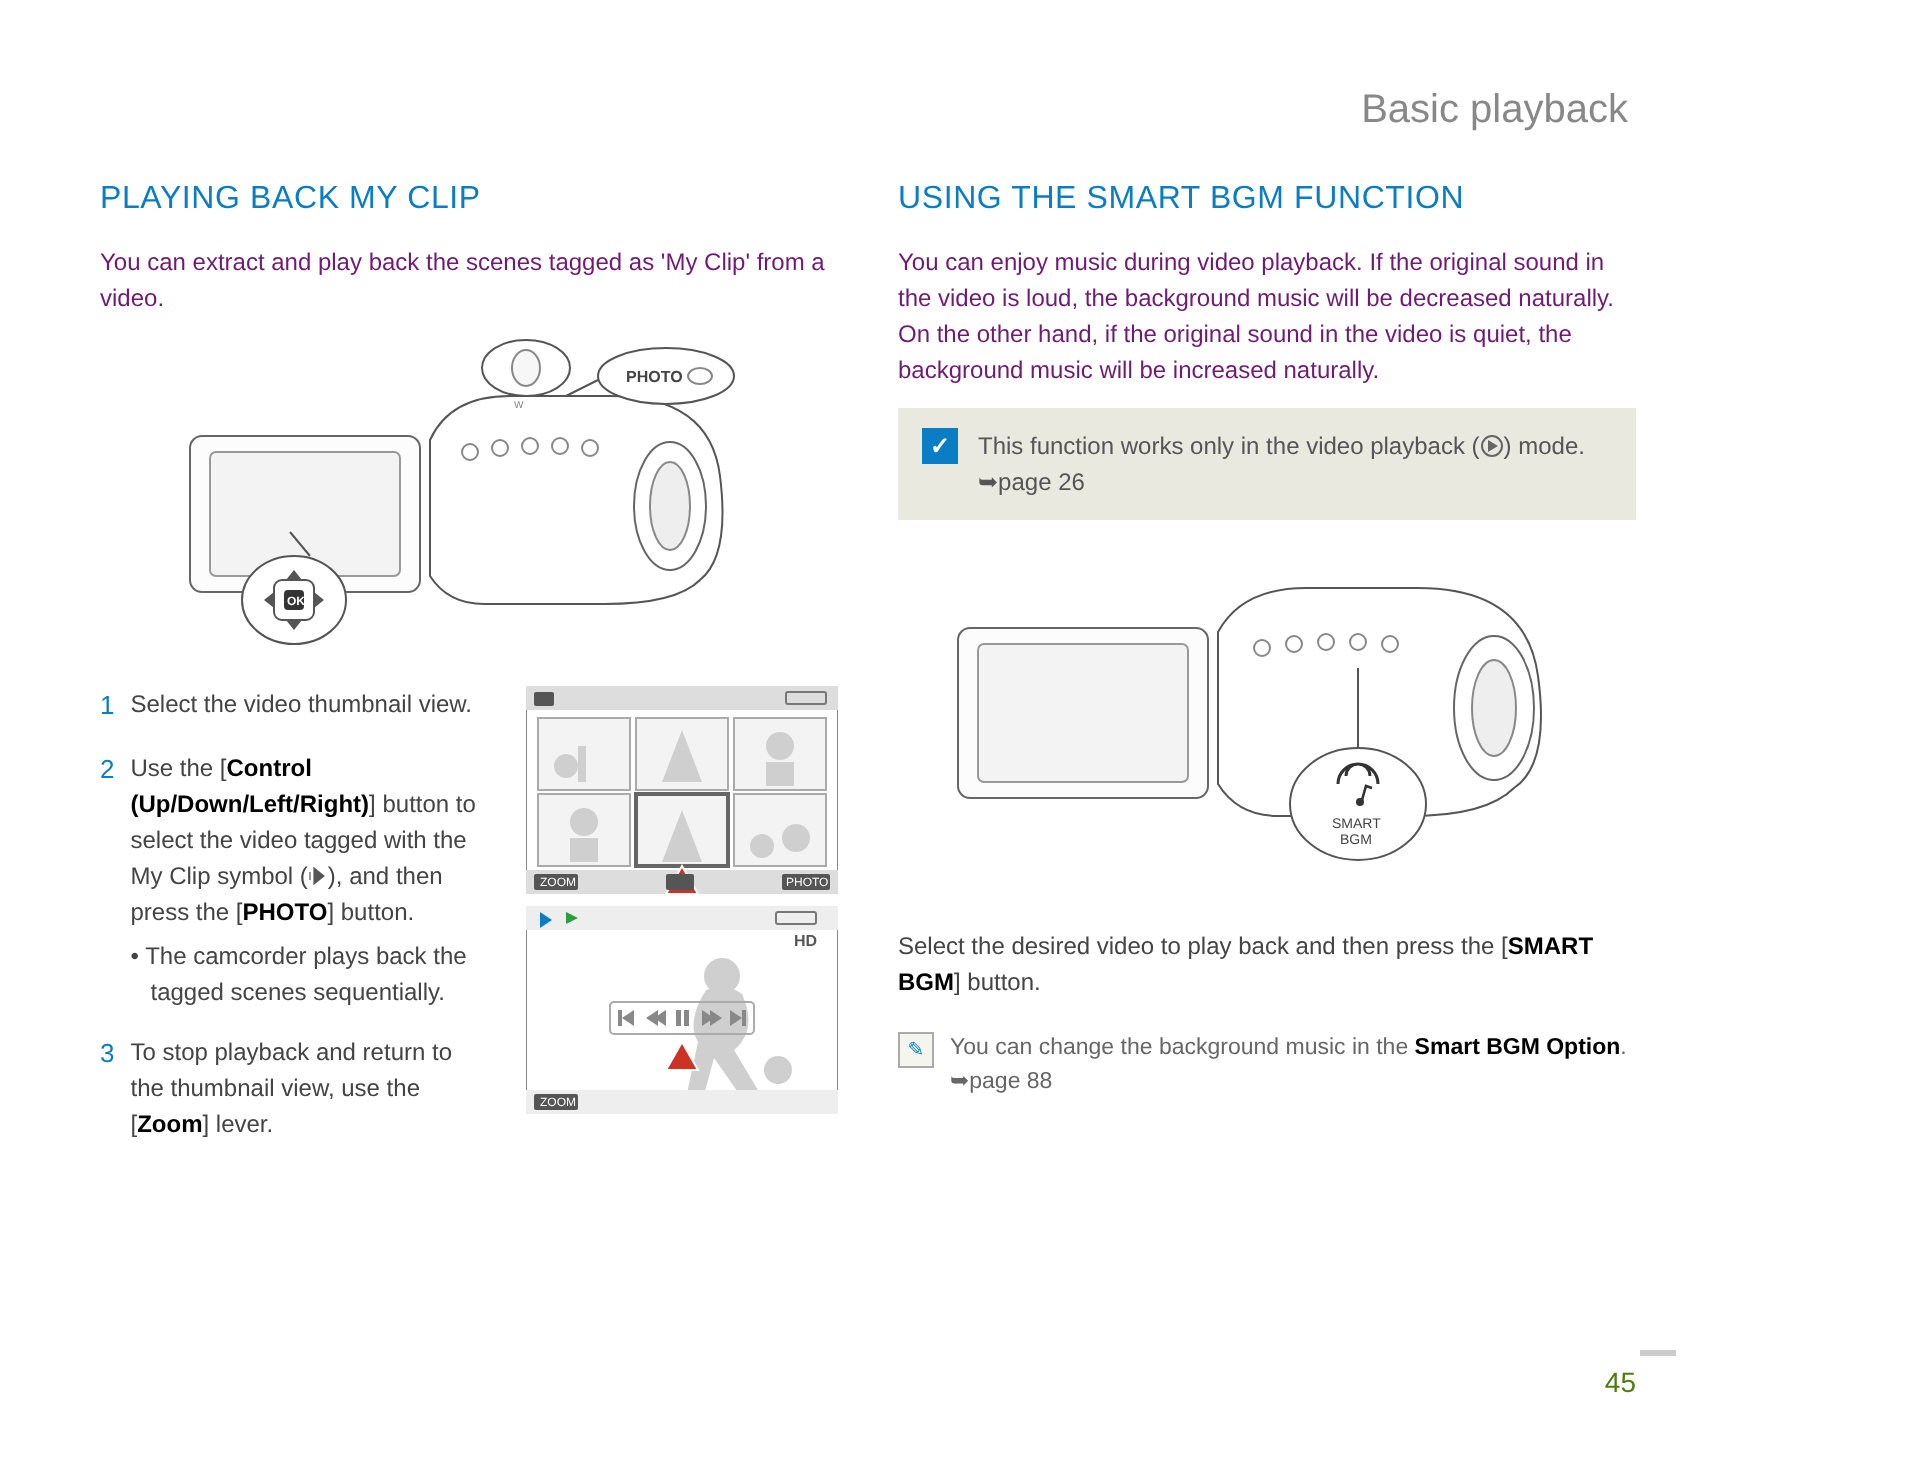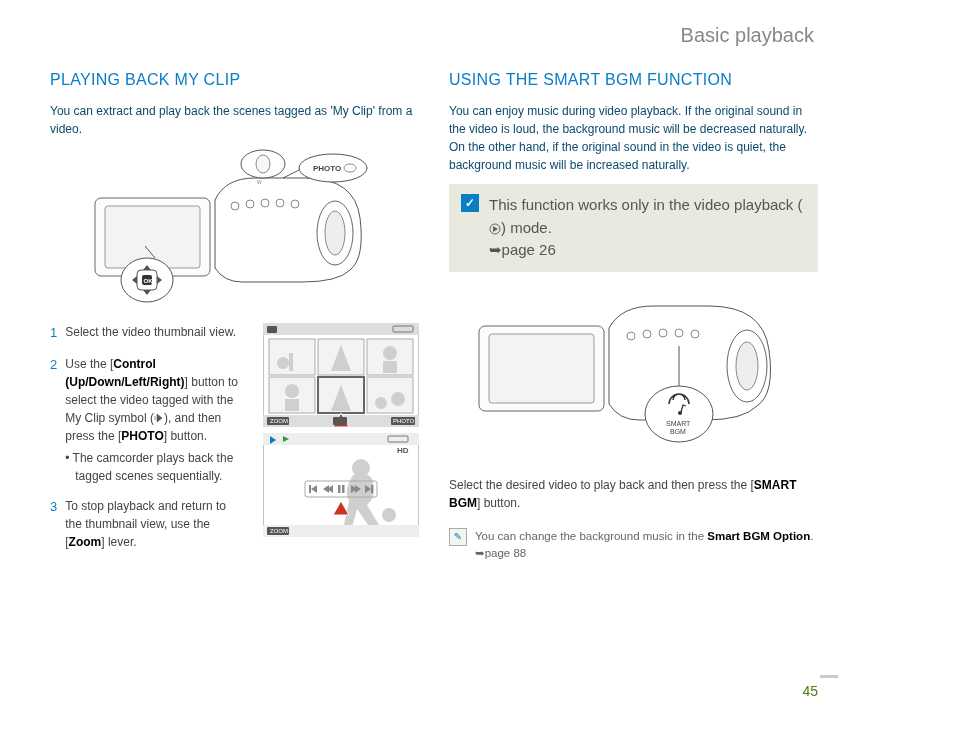--- a/index.html
+++ b/index.html
@@ -7,21 +7,21 @@
     font-family: Arial, Helvetica, sans-serif;
     background: #fff;
     color: #333;
     font-size: 12px;
     line-height: 1.5;
   }
   .page {
     width: 868px;
     height: 730px;
     box-sizing: border-box;
-    padding: 20px 50px 20px 50px;
+    padding: 40px 50px 20px 50px;
     position: relative;
   }
   .chapter {
     text-align: right;
     color: #888;
     font-size: 20px;
     font-weight: 400;
     margin-bottom: 18px;
     padding-right: 4px;
   }
@@ -35,21 +35,21 @@
   }
   h2.section {
     color: #0a7dc5;
     font-size: 16px;
     font-weight: 400;
     letter-spacing: 0.3px;
     margin: 0 0 10px 0;
   }
   p.intro {
     margin: 0 0 10px 0;
-    color: #0c4a6e;
+    color: #701a75;
   }
   .illus {
     width: 100%;
     display: flex;
     justify-content: center;
     margin: 6px 0 20px 0;
   }
   .illus svg { display: block; }
   .step-row {
     display: flex;
@@ -95,21 +95,21 @@
     padding: 10px 12px;
     margin: 10px 0 14px 0;
   }
   .note-icon {
     width: 18px; height: 18px;
     background: #0a7dc5;
     flex-shrink:0;
     display:flex; align-items:center; justify-content:center;
     color:#fff; font-weight:bold; font-size:12px;
   }
-  .note-text { font-size:15px; color:#555;}
+  .note-text { font-size:12px; color:#555;}
   .note2 {
     display: flex;
     align-items: flex-start;
     gap: 8px;
     margin-top: 16px;
     font-size: 11.5px;
     color: #666;
   }
   .note2 .note-icon2 {
     width:16px;height:16px;border:1px solid #aaa;background:#f5f5f0;

